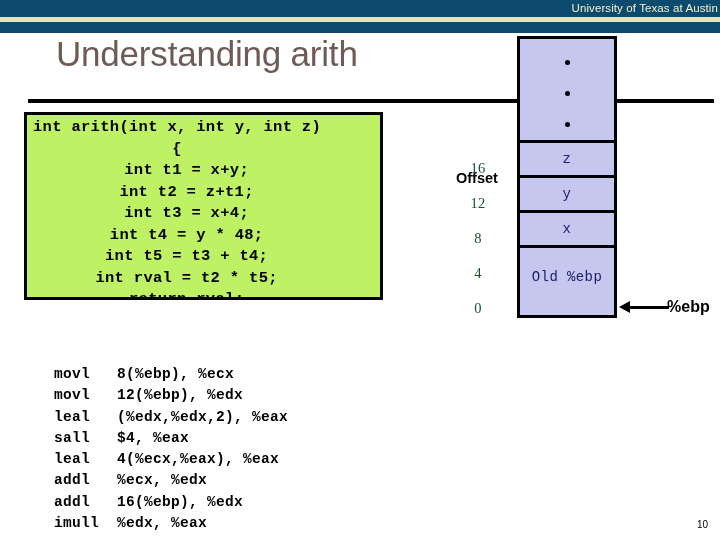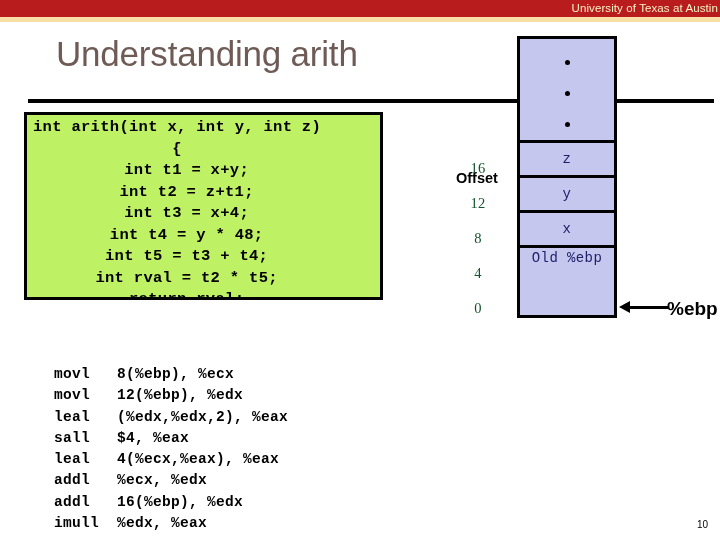--- a/index.html
+++ b/index.html
@@ -12,22 +12,22 @@
     height: 540px;
     position: relative;
     overflow: hidden;
     font-family: "Liberation Sans", sans-serif;
   }
 
   
   #top-banner {
     position: absolute;
     left: 0; top: 0;
-    width: 720px; height: 21px;
-    background: #b91c1c;
+    width: 720px; height: 33px;
+    background: #0c4a6e;
   }
   #banner-title {
     position: absolute;
     right: 2px;
     top: 0px;
     font-family: "Liberation Sans", sans-serif;
     font-size: 11.5px;
     color: #F6F2C8;
     letter-spacing: 0.1px;
     white-space: nowrap;
@@ -146,21 +146,21 @@
     border-radius: 50%;
   }
   #dot1 { top: 21px; }
   #dot2 { top: 52px; }
   #dot3 { top: 83px; }
 
   .cell-row {
     height: 35px;
     border-bottom: 3px solid #000000;
   }
-  .cell-row.last { border-bottom: none; height: 20px; }
+  .cell-row.last { border-bottom: none; height: 20px; margin-top: 19px; }
 
   
   #offset-label {
     position: absolute;
     left: 456px;
     top: 122px;
     font-family: "Liberation Sans", sans-serif;
     font-size: 14.5px;
     font-weight: bold;
     color: #000000;
@@ -193,21 +193,21 @@
     width: 0; height: 0;
     border-top: 6.5px solid transparent;
     border-bottom: 6.5px solid transparent;
     border-right: 11px solid #000000;
   }
   #ebp-label {
     position: absolute;
     left: 667px;
     top: 298px;
     font-family: "Liberation Sans", sans-serif;
-    font-size: 19px;
+    font-size: 16px;
     font-weight: bold;
     color: #000000;
     white-space: nowrap;
   }
 
   
   #page-number {
     position: absolute;
     left: 697px;
     top: 519px;

